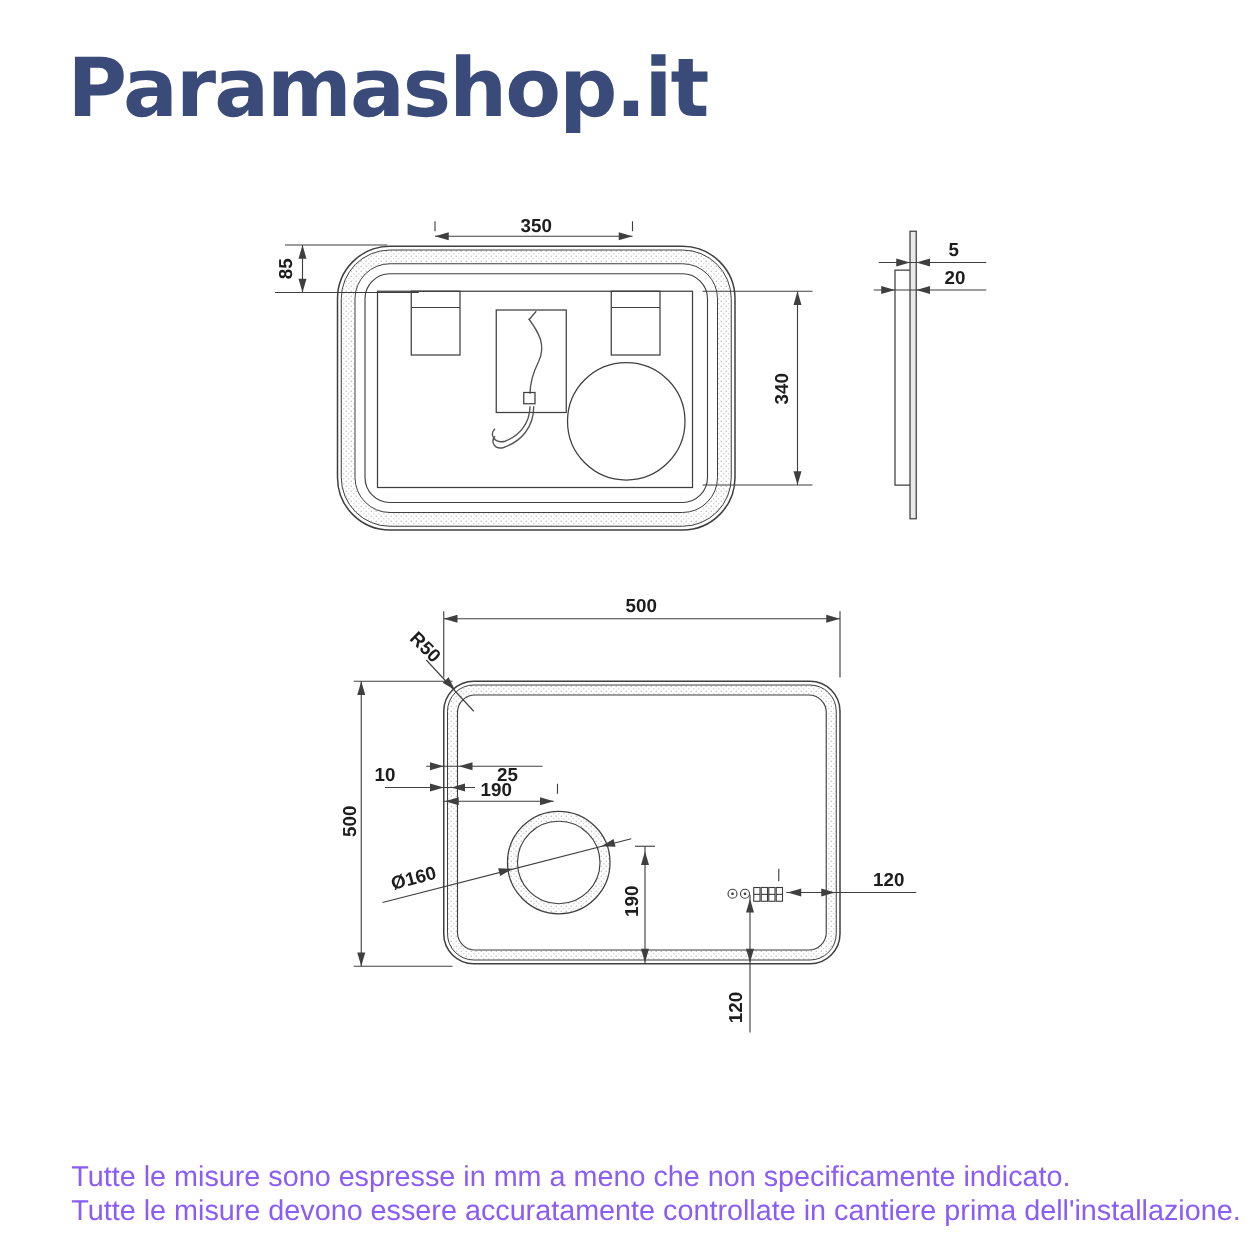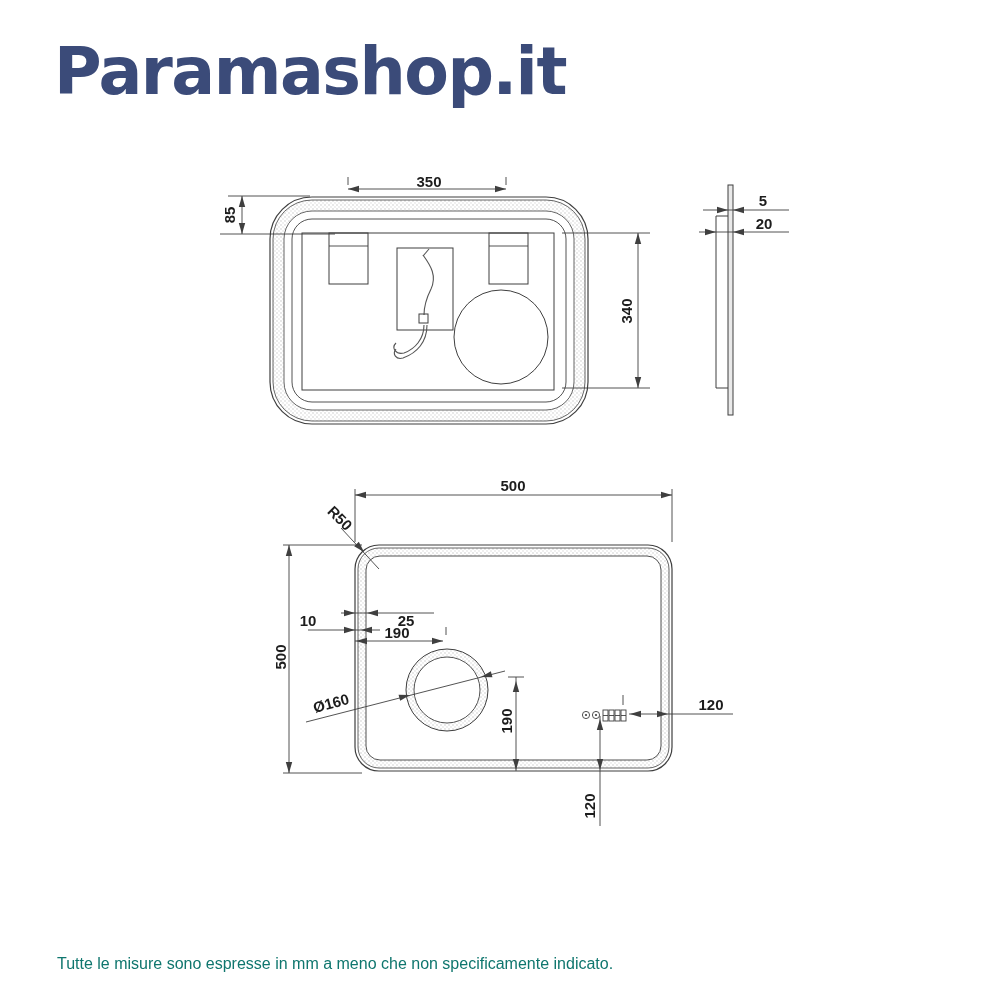--- a/index.html
+++ b/index.html
@@ -1,20 +1,20 @@
 <!DOCTYPE html>
 <html><head>
 <meta charset="utf-8">
 <style>
   html,body{margin:0;padding:0;background:#fff;}
   #canvas{position:relative;width:1000px;height:1000px;background:#ffffff;overflow:hidden;
           font-family:"Liberation Sans",sans-serif;}
   #logo{position:absolute;left:54px;top:34px;font-size:65px;font-weight:800;
         letter-spacing:-1.5px;color:#3b4b79;font-family:"DejaVu Sans","Liberation Sans",sans-serif;}
-  .footer-line{position:absolute;left:57px;font-size:16px;color:#0f766e;white-space:nowrap;margin-top:27px;}
+  .footer-line{position:absolute;left:57px;font-size:23px;color:#8b5cf6;white-space:nowrap;}
   #footer1{top:928px;}
   #footer2{top:955px;}
   svg{position:absolute;left:0;top:0;}
   .dim{position:absolute;font-size:15px;font-weight:700;color:#1d1d1d;white-space:nowrap;
        transform:translate(-50%,-50%);}
   .rot90{transform:translate(-50%,-50%) rotate(-90deg);}
   .rot45{transform:translate(-50%,-50%) rotate(45deg);}
   .rotm15{transform:translate(-50%,-50%) rotate(-15deg);}
 </style>
 </head>
@@ -207,13 +207,14 @@
   <span class="dim rot90" style="left:280px;top:657px;">500</span>
   <span class="dim" style="left:406px;top:620px;">25</span>
   <span class="dim" style="left:308px;top:620px;">10</span>
   <span class="dim" style="left:397px;top:632px;">190</span>
   <span class="dim rotm15" style="left:331px;top:703px;">Ø160</span>
   <span class="dim rot90" style="left:506px;top:721px;">190</span>
   <span class="dim" style="left:711px;top:704px;">120</span>
   <span class="dim rot90" style="left:589px;top:806px;">120</span>
 
   <div class="footer-line" id="footer1">Tutte le misure sono espresse in mm a meno che non specificamente indicato.</div>
+  <div class="footer-line" id="footer2">Tutte le misure devono essere accuratamente controllate in cantiere prima dell'installazione.</div>
 </div>
 
 </body></html>

